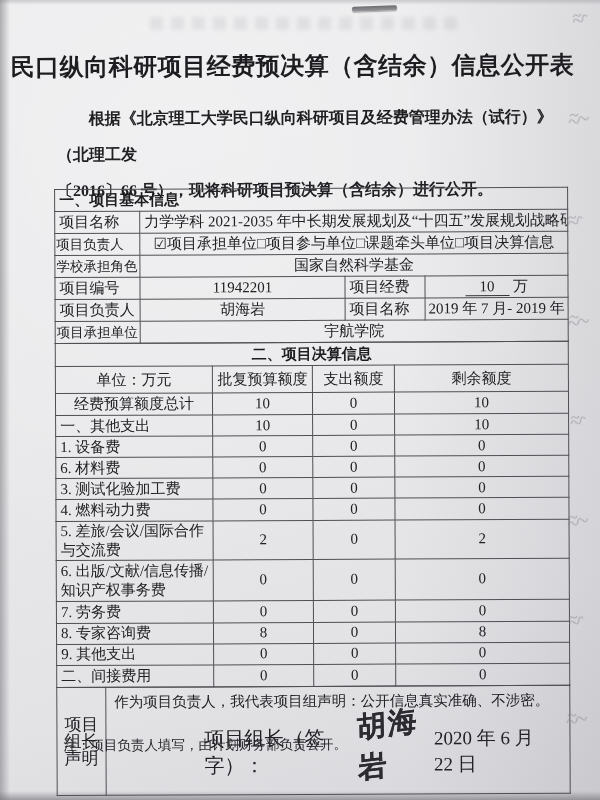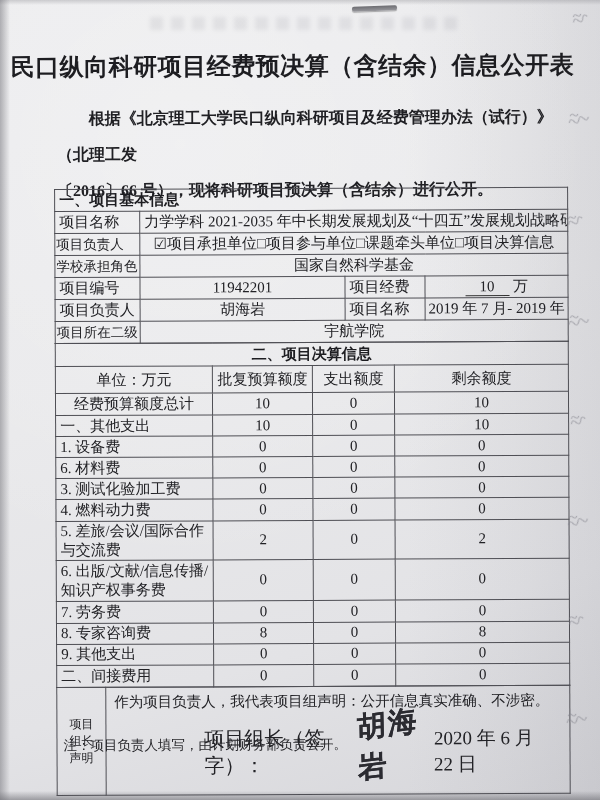--- a/index.html
+++ b/index.html
@@ -53,21 +53,21 @@
   .t1 .lab{text-align:left;}
   .t1 .val{text-align:center;}
   .t2{margin-top:-1px;}
   .t2 td{text-align:center;}
   .t2 td.left{text-align:left;}
   .t2 .colhead td{height:26px;font-size:15px;}
   .funds .u{display:inline-block;min-width:44px;border-bottom:1px solid #333;
     text-align:center;margin-right:4px;}
   .t3{margin-top:-1px;}
   .t3 td{white-space:normal;}
-  .decl-lab{width:49px;text-align:center;font-size:12px;line-height:17px;padding:10px 0;}
+  .decl-lab{width:49px;text-align:center;font-size:17px;line-height:17px;padding:10px 0;}
   .decl-lab span{display:block;}
   .decl-body{vertical-align:top;padding:5px 8px 2px 8px;}
   .decl-statement{font-size:14.5px;text-align:left;line-height:1.3;}
   .sign-row{display:flex;align-items:center;margin-top:2px;}
   .sign-label{font-size:20px;margin-left:90px;}
   .signature{
     font-size:29px;font-weight:700;transform:rotate(-7deg) skewX(-6deg);
     transform-origin:left center;display:inline-block;color:#2b2b31;
     letter-spacing:2px;margin-left:4px;position:relative;top:-3px;
     text-shadow:0 0 .5px #2b2b31;
@@ -128,21 +128,21 @@
         <td class="lab">项目经费</td>
         <td class="val funds"><span class="u">10</span><span>万</span></td>
       </tr>
       <tr>
         <td class="lab">项目负责人</td>
         <td class="val">胡海岩</td>
         <td class="lab">项目名称</td>
         <td class="val" style="text-align:left;padding-left:3px;">2019 年 7 月-  2019 年</td>
       </tr>
       <tr>
-        <td class="lab" style="font-size:13.5px;padding:0 1px;">项目所在二级</td>
+        <td class="lab" style="font-size:13.5px;padding:0 1px;">项目承担单位</td>
         <td class="val" colspan="3">宇航学院</td>
       </tr>
     </tbody>
       </table>
 
     <table class="t2">
       <colgroup>
           <col style="width:157px">
           <col style="width:100px">
           <col style="width:82px">

